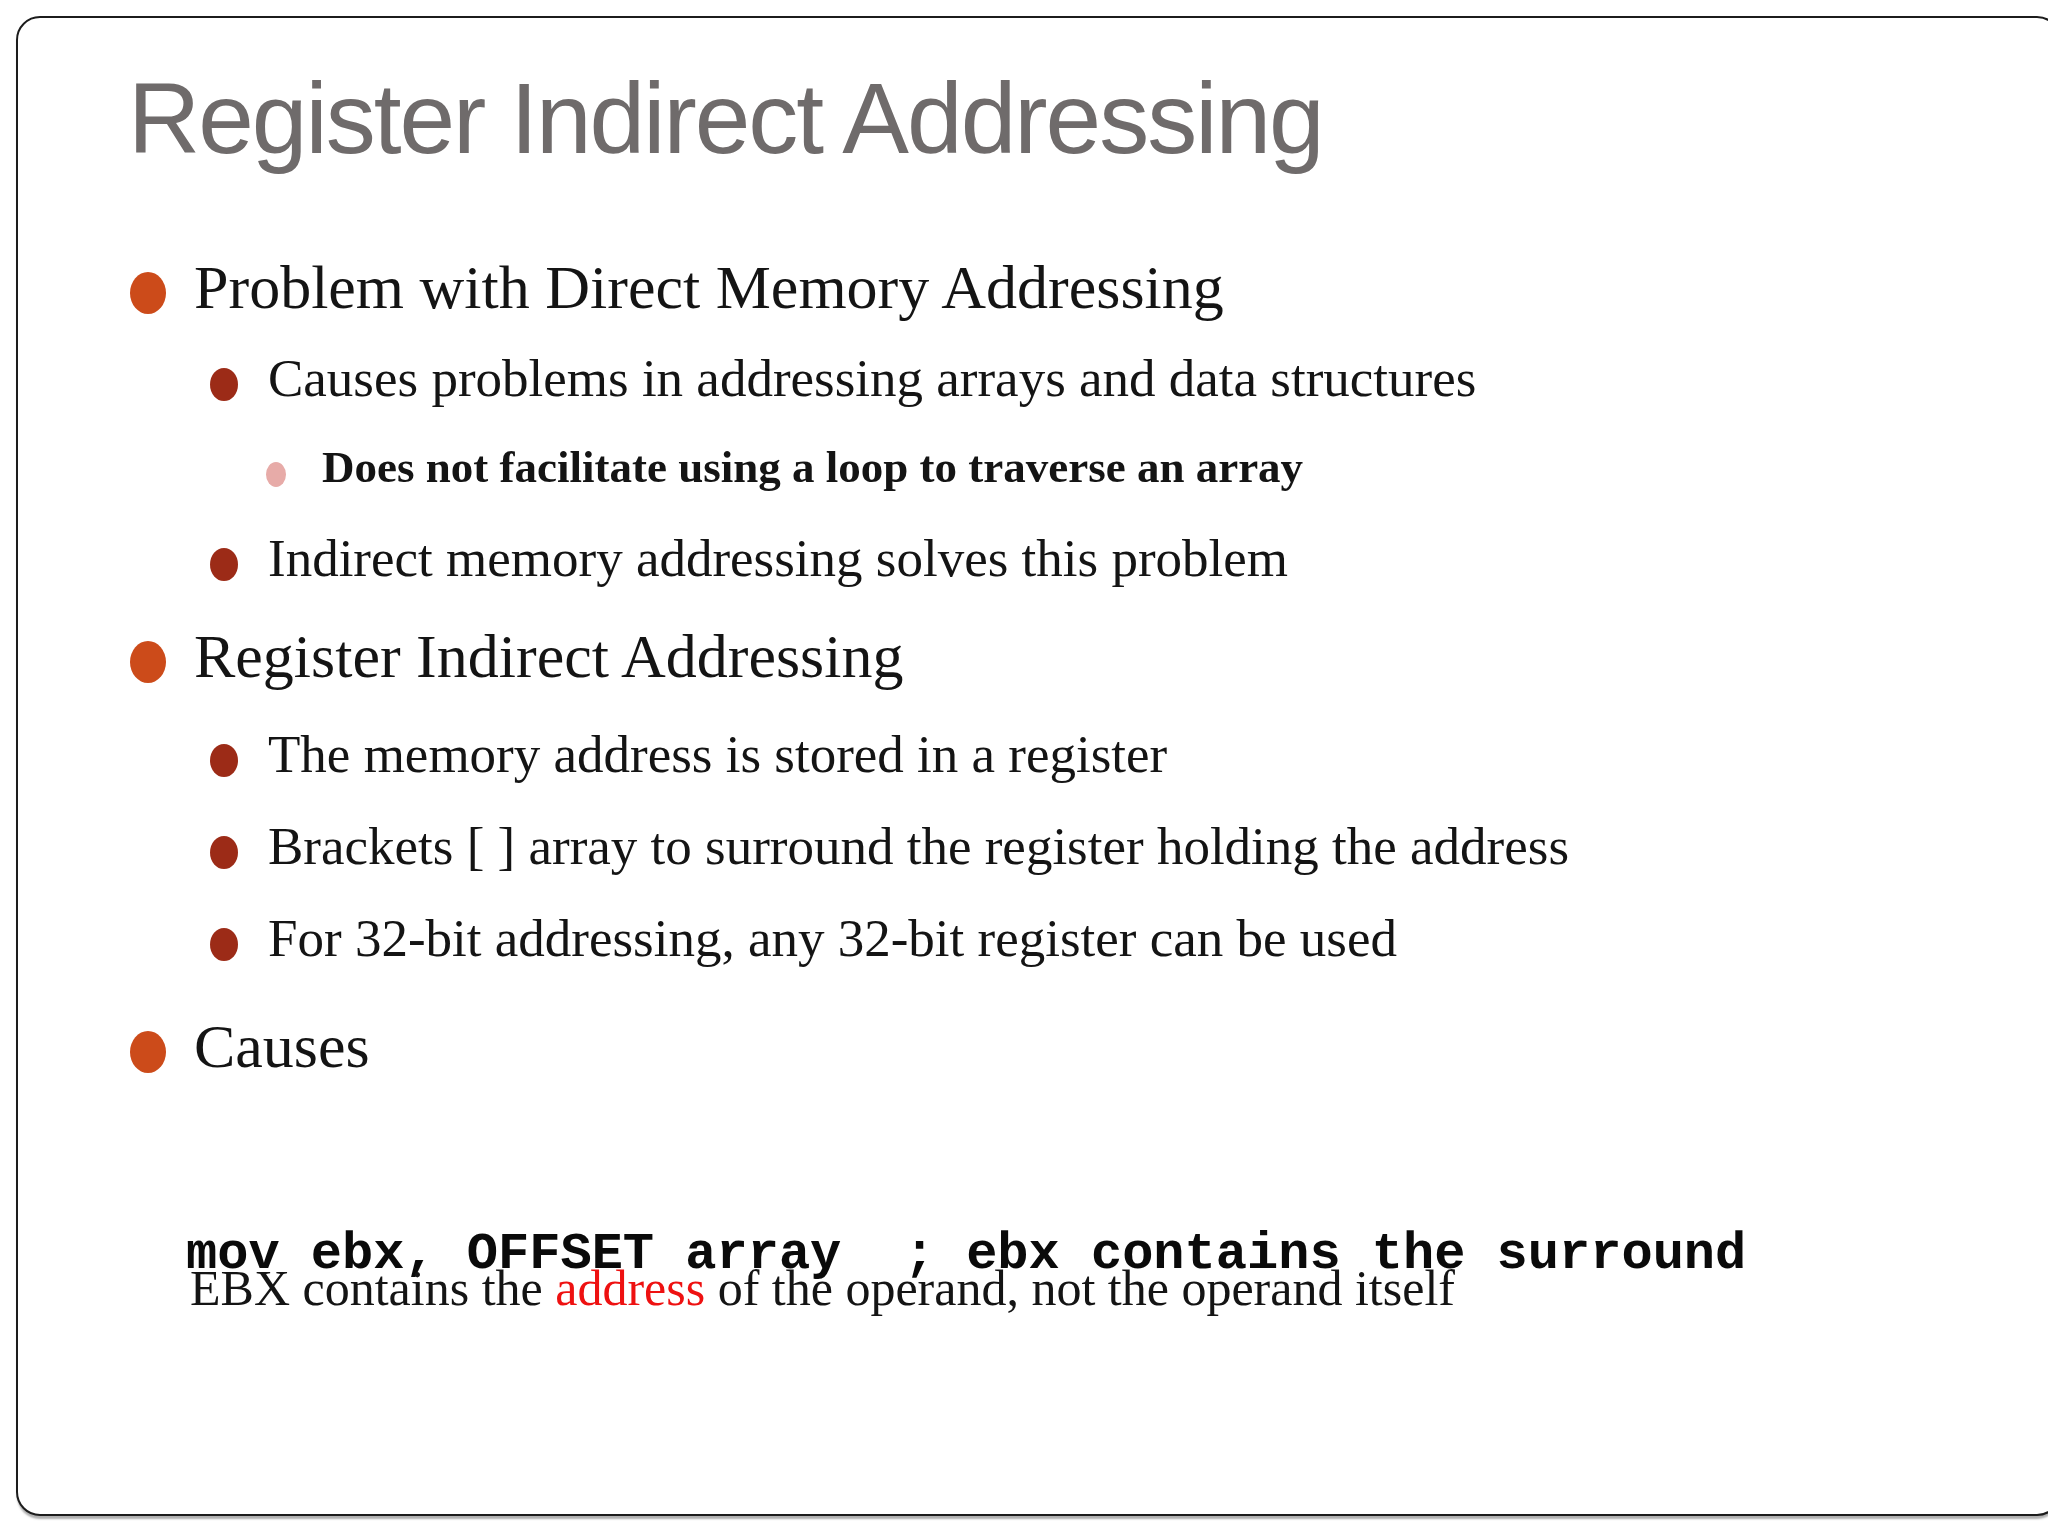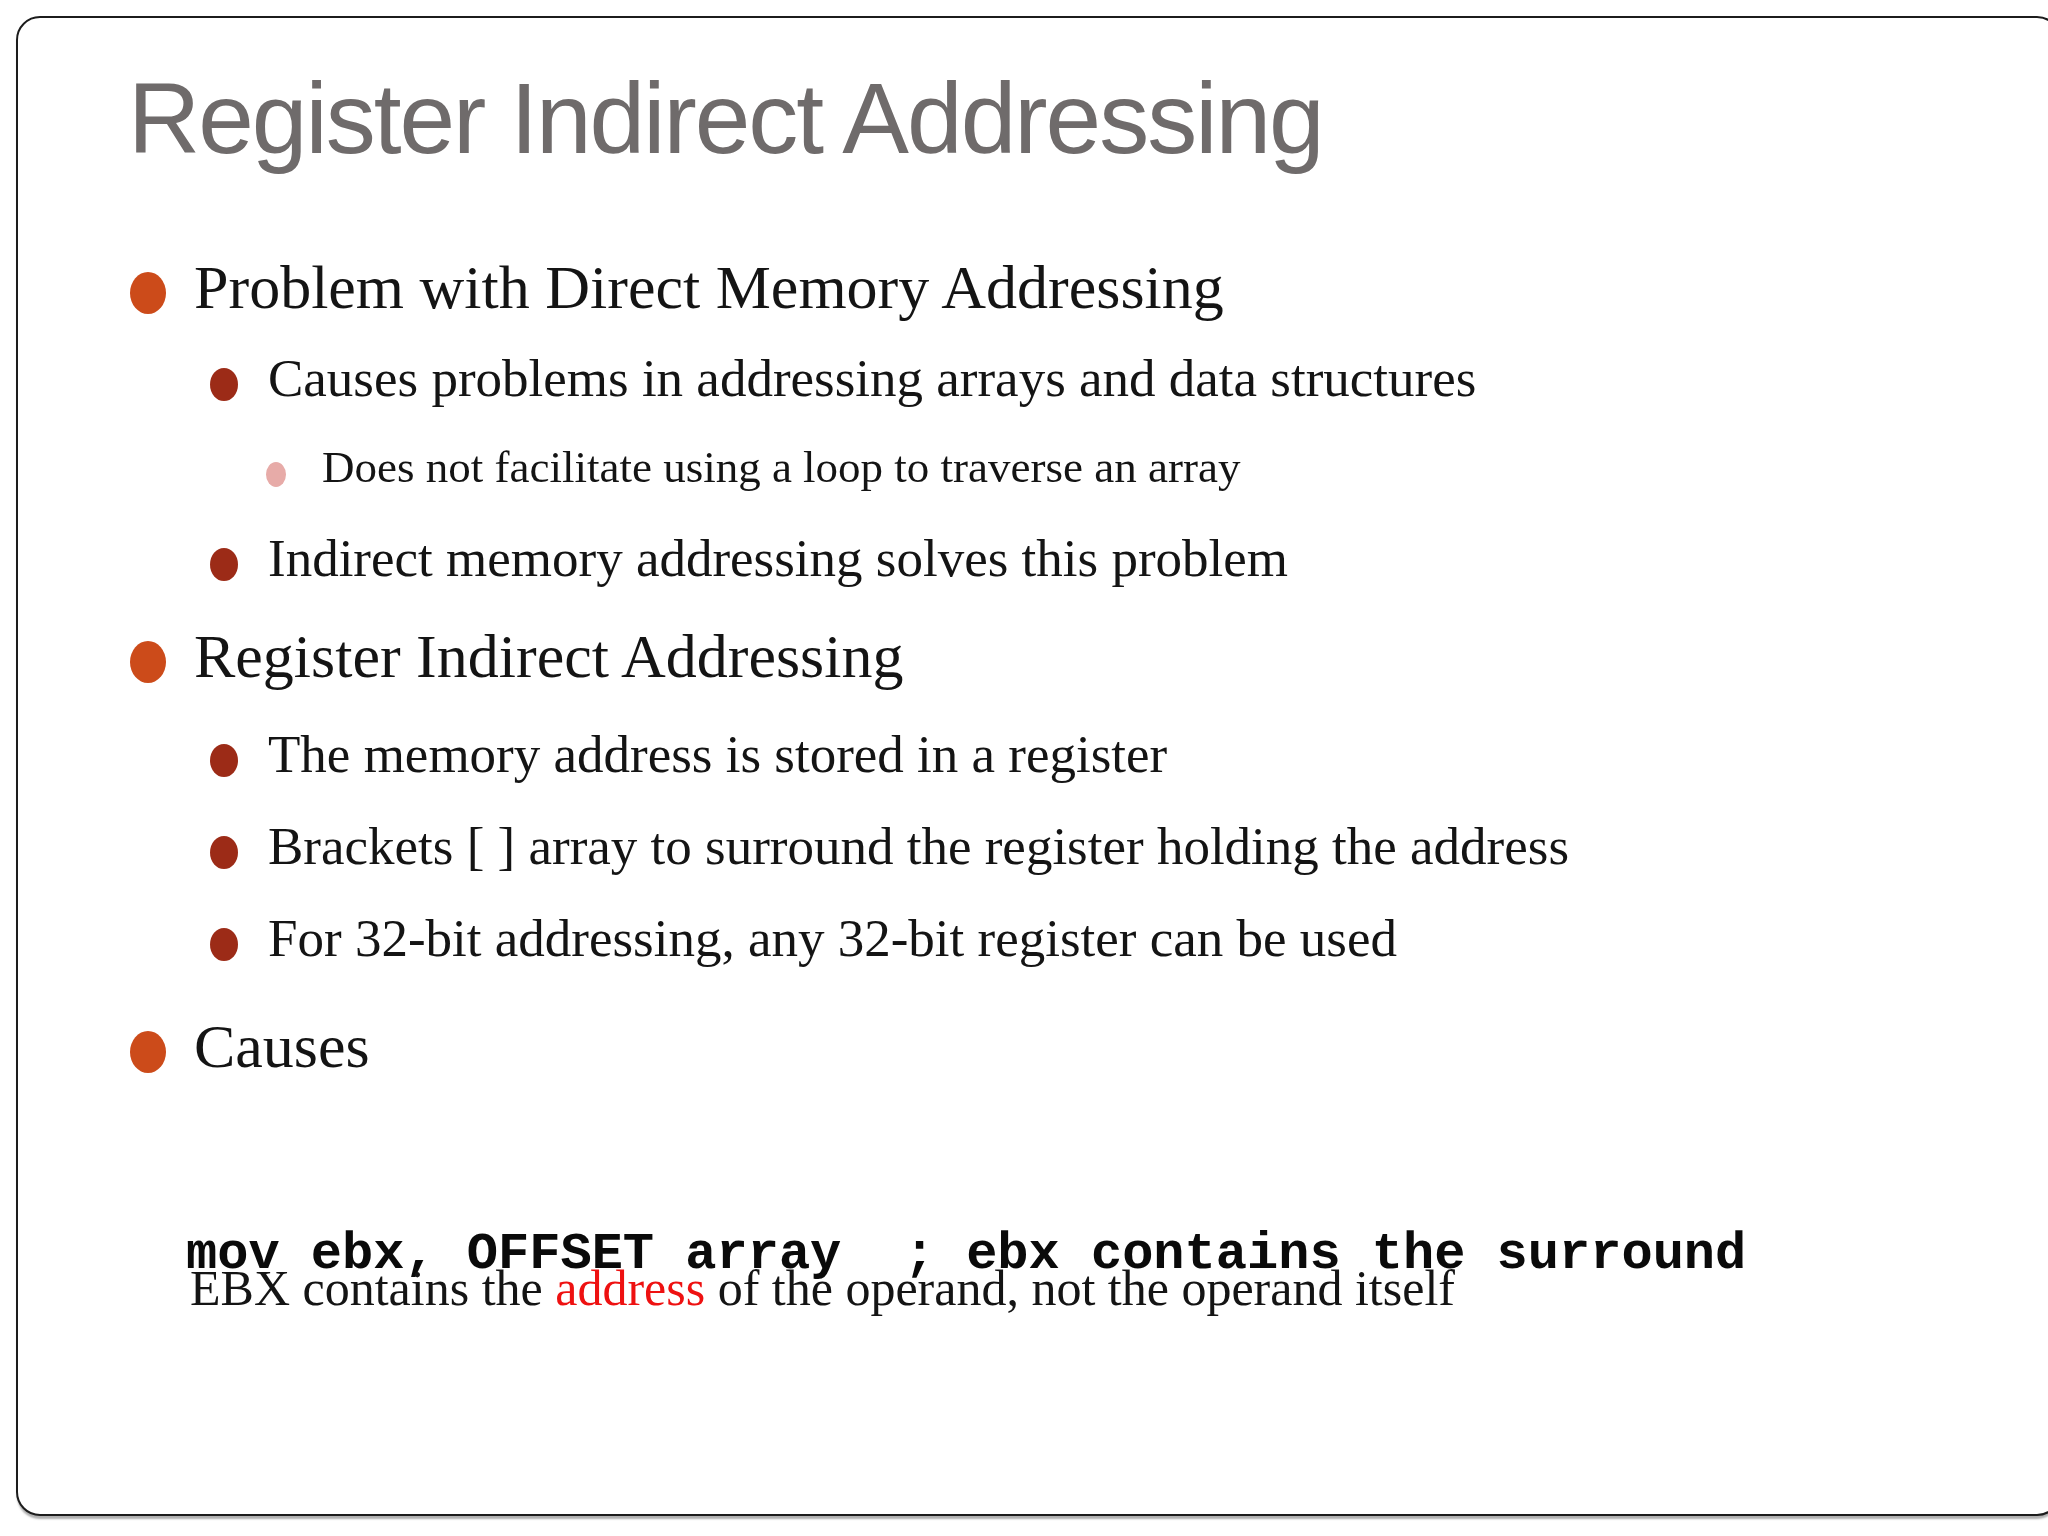--- a/index.html
+++ b/index.html
@@ -12,21 +12,21 @@
          font-family:"Liberation Sans", sans-serif;font-weight:400;
          font-size:100px;line-height:1.05;color:#6f6b6b;letter-spacing:-2px;
          white-space:nowrap;}
   .row{position:absolute;display:flex;align-items:center;white-space:nowrap;}
   .dot{display:inline-block;border-radius:50%;flex:0 0 auto;}
   .d1{width:36px;height:42px;background:#cc4b1a;margin-top:11px;margin-right:28px;}
   .d2{width:28px;height:33px;background:#9c2b17;margin-top:13px;margin-right:30px;}
   .d3{width:20px;height:25px;background:#e7aba8;margin-top:13px;margin-right:36px;}
   .t1{font-size:62px;line-height:1.15;}
   .t2{font-size:53px;line-height:1.15;}
-  .t3{font-size:45px;line-height:1.15;}
+  .t3{font-size:45px;line-height:1.15;font-weight:bold;}
   .l1{left:112px;}
   .l2{left:192px;}
   .l3{left:248px;}
   .code{position:absolute;left:168px;top:1082px;
         font-family:"Liberation Mono", monospace;font-weight:bold;
         font-size:52px;line-height:62px;white-space:pre;color:#0a0a0a;}
   .footnote{position:absolute;left:172px;top:1240px;font-size:50px;line-height:1.2;
             white-space:nowrap;color:#141414;}
   .hl{color:#ee1111;}
 </style>

